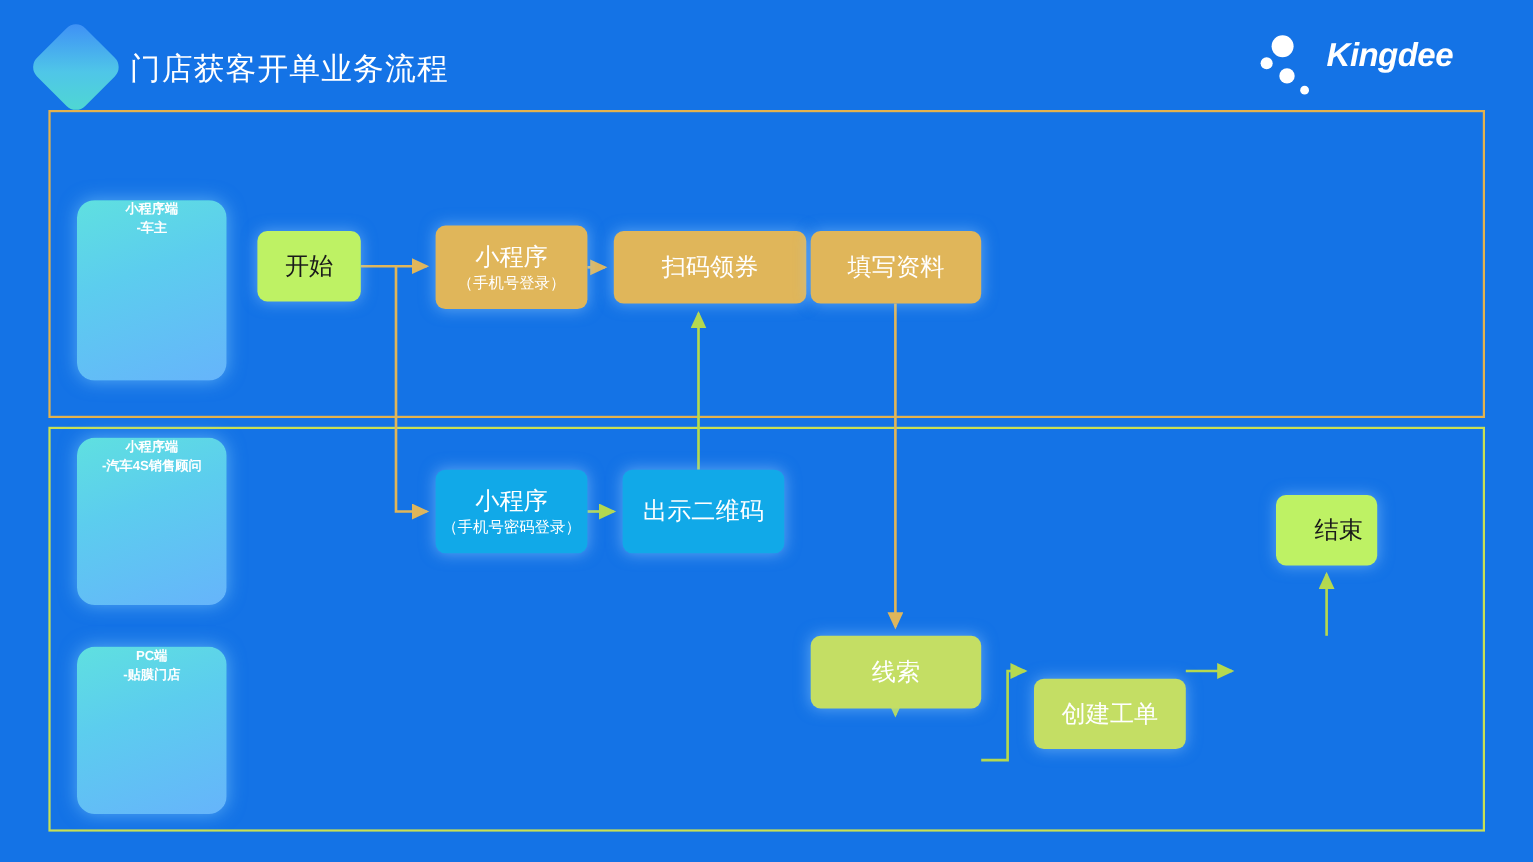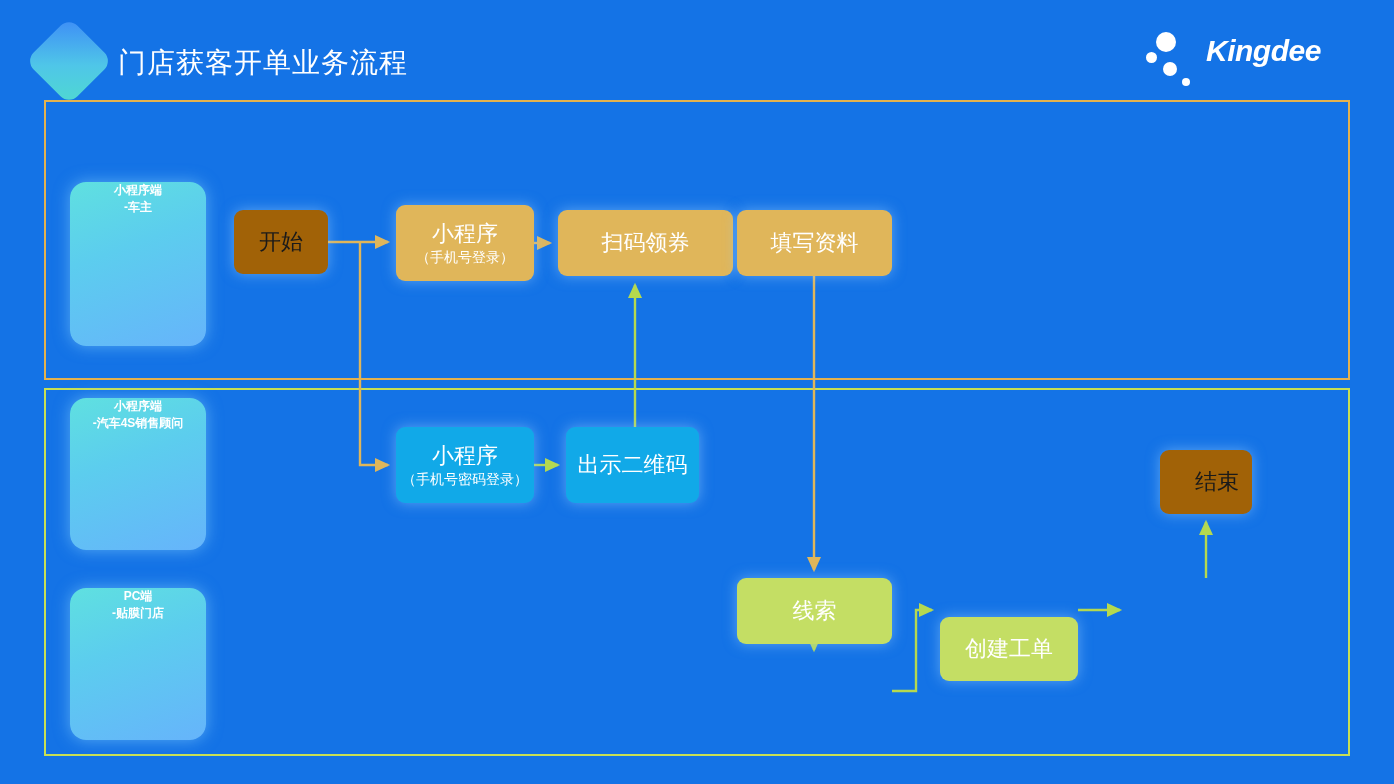--- a/index.html
+++ b/index.html
@@ -62,32 +62,32 @@
     position: absolute; border-radius: 9px;
     display: flex; flex-direction: column;
     align-items: center; justify-content: center; text-align: center;
     color: #ffffff; line-height: 1.15;
     box-shadow: 0 0 14px rgba(150,205,255,0.55);
     padding: 4px 6px;
   }
   .node .main { font-size: 22px; }
   .node .sub  { font-size: 14px; margin-top: 2px; }
 
-  .n-white { background: #a16207; color: #1a1a1a; }
+  .n-white { background: #bef264; color: #1a1a1a; }
   .n-gold  { background: #e0b65a; }
   .n-cyan  { background: #11a9e8; }
   .n-green { background: #c4de64; }
 
   #node-start      { left: 234px; top: 210px; width: 94px;  height: 64px; }
   #node-miniapp1   { left: 396px; top: 205px; width: 138px; height: 76px; }
   #node-scan       { left: 558px; top: 210px; width: 175px; height: 66px; }
   #node-fillinfo   { left: 737px; top: 210px; width: 155px; height: 66px; }
 
   #node-miniapp2   { left: 396px; top: 427px; width: 138px; height: 76px; }
-  #node-qrcode     { left: 566px; top: 427px; width: 133px; height: 76px; justify-content: center; }
+  #node-qrcode     { left: 566px; top: 427px; width: 147px; height: 76px; justify-content: center; }
 
   #node-clue       { left: 737px; top: 578px; width: 155px; height: 66px; }
   #node-booking    { left: 737px; top: 658px; width: 155px; height: 66px; }
   #node-workorder  { left: 940px; top: 578px; width: 138px; height: 64px; margin-top: 39px; }
   #node-deduct     { left: 1128px; top: 578px; width: 152px; height: 66px; }
   #node-end        { left: 1160px; top: 450px; width: 92px;  height: 64px; padding-left: 28px; }
 
   
   #connectors { position: absolute; left: 0; top: 0; width: 1394px; height: 784px; pointer-events: none; }
 </style>

